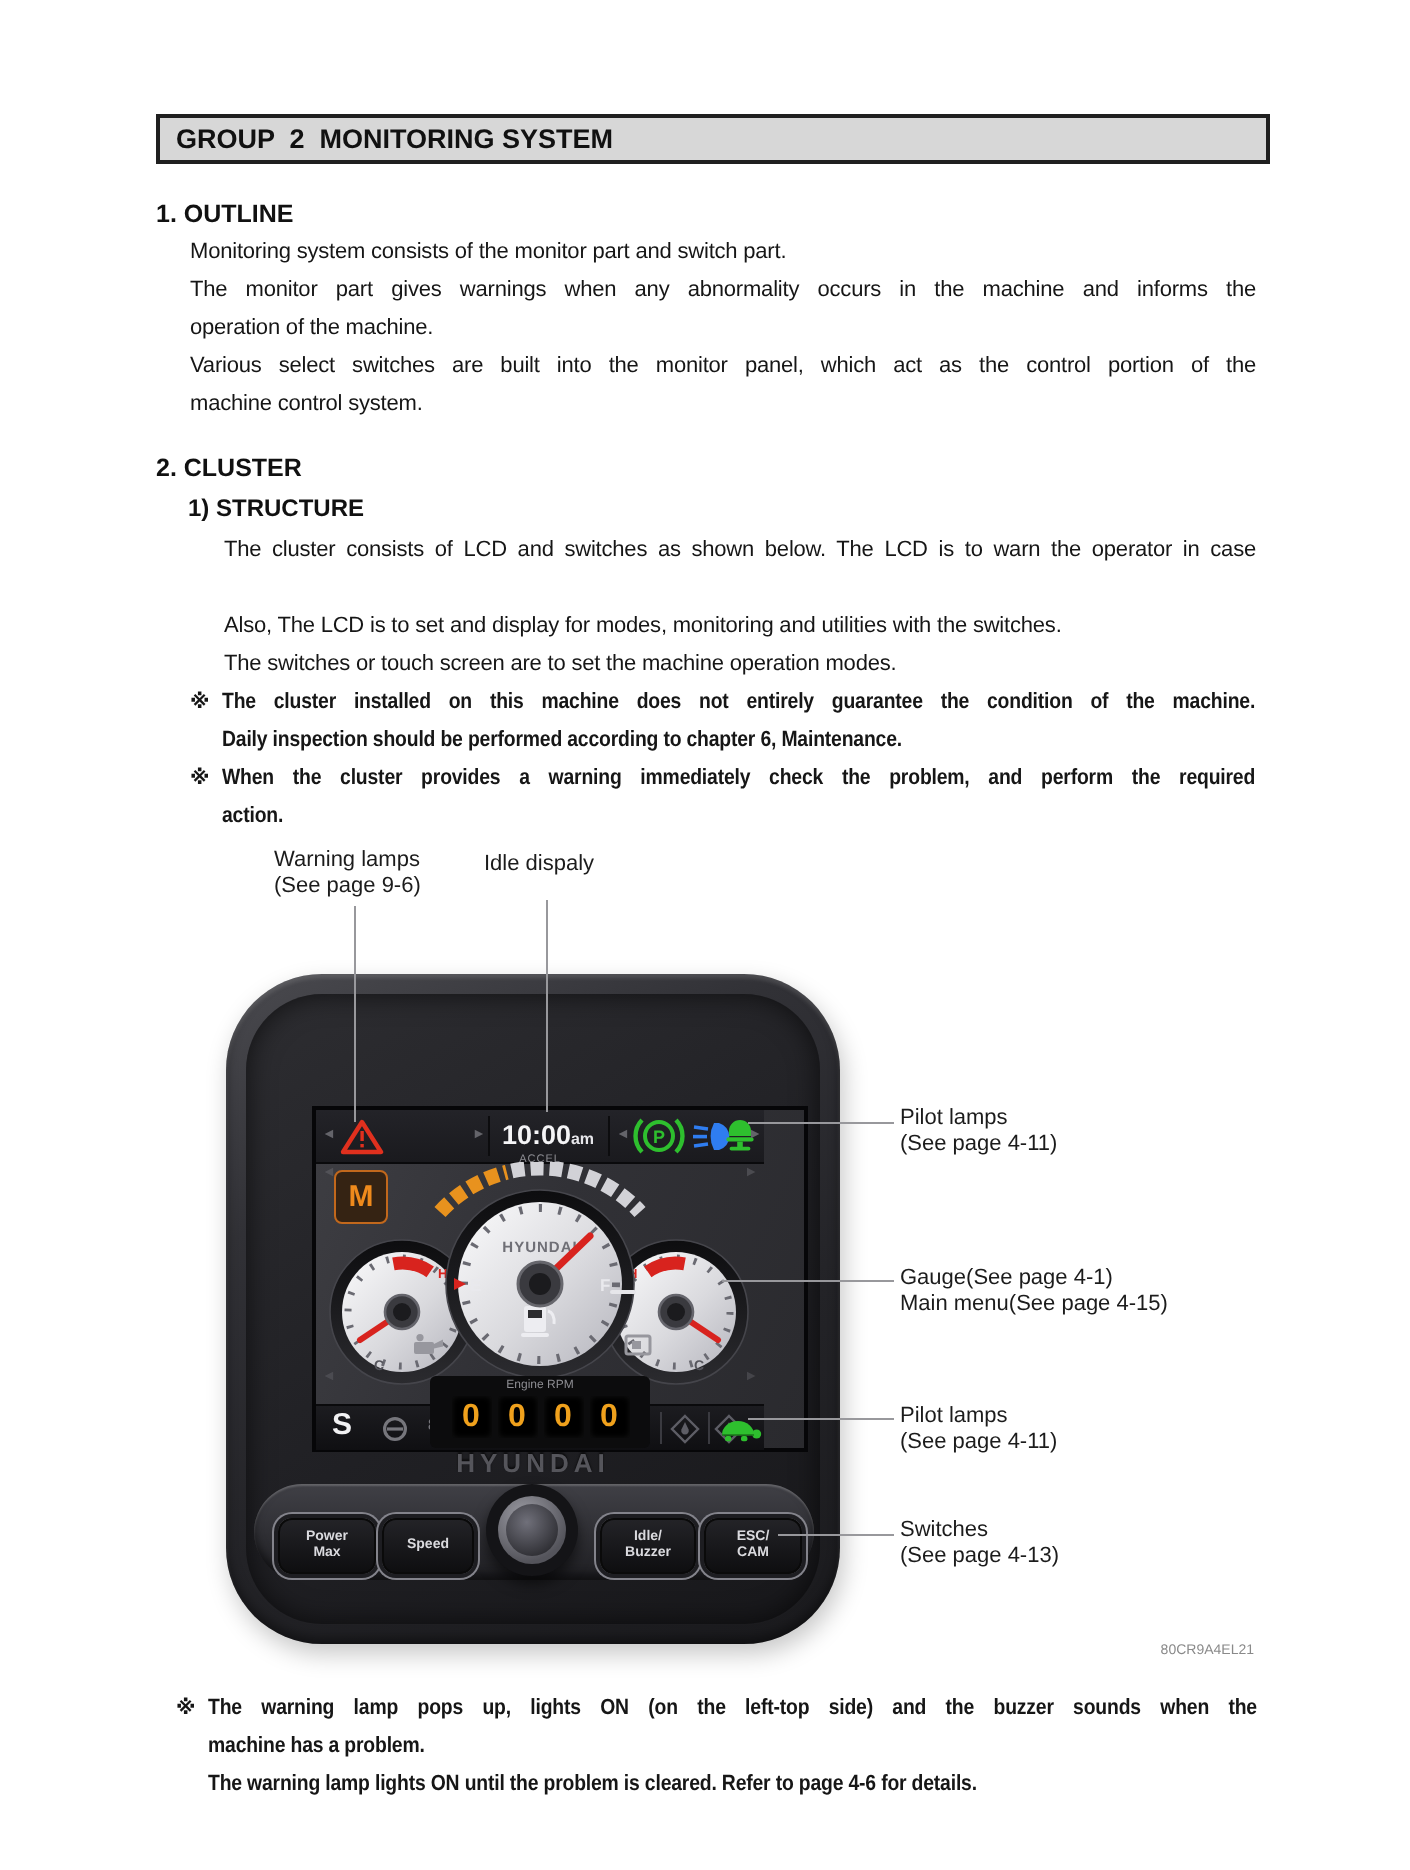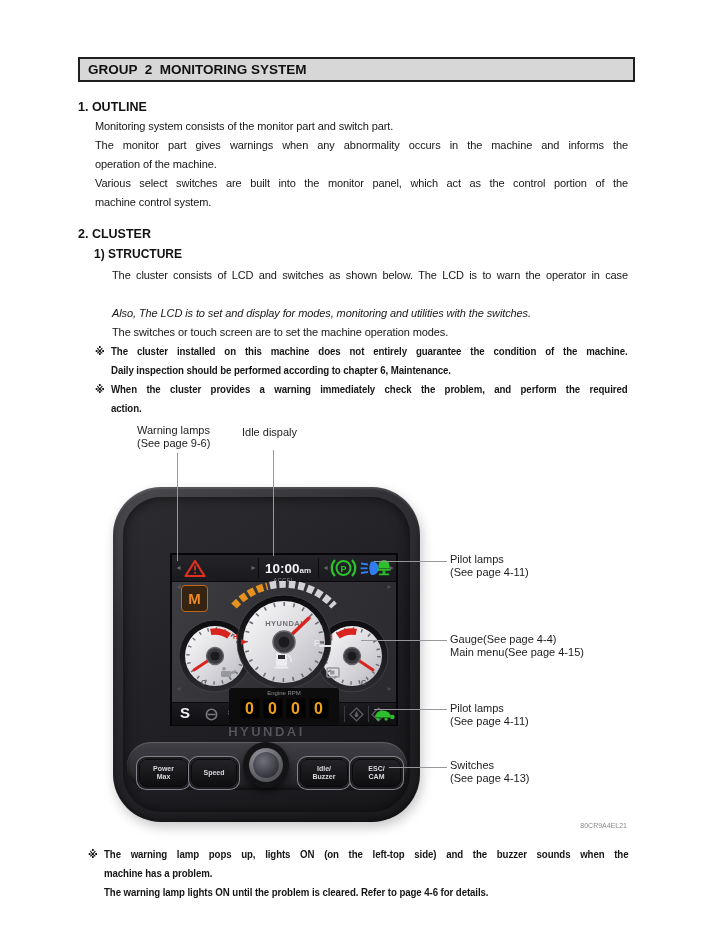--- a/index.html
+++ b/index.html
@@ -22,22 +22,22 @@
   
   .vline{width:1px;background:#98989c;z-index:12;}
   .hline{height:1px;background:#98989c;z-index:12;}
   
   .device{left:113px;top:487px;width:307px;height:335px;border-radius:48px;
           background:linear-gradient(155deg,#4a4a4f 0%,#313136 28%,#232327 62%,#1a1a1d 100%);
           box-shadow:inset 0 2px 2px rgba(255,255,255,.14), inset 0 -3px 6px rgba(0,0,0,.45), 2px 5px 12px rgba(0,0,0,.22);}
   .face{left:10px;top:10px;right:10px;bottom:10px;border-radius:38px;
         background:linear-gradient(150deg,#2d2d31 0%,#202024 55%,#18181b 100%);
         box-shadow:inset 0 0 14px rgba(0,0,0,.65);}
-  .screen{left:57px;top:66px;width:224px;height:169px;border:2px solid #060608;
-          background:linear-gradient(115deg,#3e3e43 0%,#313136 45%,#2a2a2e 100%);}
+  .screen{left:43px;top:66px;width:224px;height:169px;border:2px solid #060608;
+          background:linear-gradient(115deg,#3e3e43 0%,#313136 45%,#2a2a2e 100%);padding-left:20px;}
   .sbar{left:0;top:0;width:224px;height:26px;background:linear-gradient(#232328,#1a1a1e);
         border-bottom:1px solid #0a0a0c;}
   .navarr{font-size:7px;color:#64646a;line-height:10px;}
   .sep{width:1px;background:#0c0c0e;}
   .timebox{left:87px;top:0;width:58px;height:26px;text-align:center;line-height:26px;white-space:nowrap;}
   .time{font-weight:bold;font-size:13.5px;color:#f4f4f6;}
   .ampm{font-weight:bold;font-size:8px;color:#e6e6ea;}
   .main{left:0;top:26px;width:224px;height:121px;}
   .mbadge{left:9px;top:4px;width:25px;height:25px;border:1.5px solid #c2681c;border-radius:4px;
           background:#352313;color:#ef8a1c;font-weight:bold;font-size:15px;text-align:center;line-height:25px;}
@@ -92,21 +92,21 @@
   <div class="abs h1" style="left:78px;top:100px;">1. OUTLINE</div>
   <div class="abs bline last" style="left:95px;top:117px;">Monitoring system consists of the monitor part and switch part.</div>
   <div class="abs bline just" style="left:95px;top:136px;width:533px;">The monitor part gives warnings when any abnormality occurs in the machine and informs the</div>
   <div class="abs bline last" style="left:95px;top:155px;">operation of the machine.</div>
   <div class="abs bline just" style="left:95px;top:174px;width:533px;">Various select switches are built into the monitor panel, which act as the control portion of the</div>
   <div class="abs bline last" style="left:95px;top:193px;">machine control system.</div>
 
   <div class="abs h1" style="left:78px;top:227px;">2. CLUSTER</div>
   <div class="abs h2" style="left:94px;top:247px;">1) STRUCTURE</div>
   <div class="abs bline just" style="left:112px;top:266px;width:516px;">The cluster consists of LCD and switches as shown below. The LCD is to warn the operator in case</div>
-  <div class="abs bline last" style="left:112px;top:304px;font-style:italic;">Also, The LCD is to set and display for modes, monitoring and utilities with the switches.</div>
+  <div class="abs bline last" style="left:112px;top:304px;">Also, The LCD is to set and display for modes, monitoring and utilities with the switches.</div>
   <div class="abs bline last" style="left:112px;top:323px;">The switches or touch screen are to set the machine operation modes.</div>
 
   <div class="abs marker" style="left:95px;top:342px;">※</div>
   <div class="abs cond" style="left:111px;top:342px;width:587px;">
     <div class="bline bold just" style="width:100%;">The cluster installed on this machine does not entirely guarantee the condition of the machine.</div>
     <div class="bline bold last">Daily inspection should be performed according to chapter 6, Maintenance.</div>
   </div>
   <div class="abs marker" style="left:95px;top:380px;">※</div>
   <div class="abs cond" style="left:111px;top:380px;width:587px;">
     <div class="bline bold just" style="width:100%;">When the cluster provides a warning immediately check the problem, and perform the required</div>
@@ -119,21 +119,21 @@
     <div class="abs lbl" style="left:137px;top:437px;">(See page 9-6)</div>
     <div class="abs lbl" style="left:242px;top:426px;">Idle dispaly</div>
     <div class="abs vline" style="left:177px;top:453px;height:108px;"></div>
     <div class="abs vline" style="left:273px;top:450px;height:106px;"></div>
 
     <div class="abs hline" style="left:374px;top:561px;width:73px;"></div>
     <div class="abs lbl" style="left:450px;top:553px;">Pilot lamps</div>
     <div class="abs lbl" style="left:450px;top:566px;">(See page 4-11)</div>
 
     <div class="abs hline" style="left:361px;top:640px;width:86px;"></div>
-    <div class="abs lbl" style="left:450px;top:633px;">Gauge(See page 4-4)</div>
+    <div class="abs lbl" style="left:450px;top:633px;">Gauge(See page 4-1)</div>
     <div class="abs lbl" style="left:450px;top:646px;">Main menu(See page 4-15)</div>
 
     <div class="abs hline" style="left:374px;top:709px;width:73px;"></div>
     <div class="abs lbl" style="left:450px;top:702px;">Pilot lamps</div>
     <div class="abs lbl" style="left:450px;top:715px;">(See page 4-11)</div>
 
     <div class="abs hline" style="left:389px;top:767px;width:58px;"></div>
     <div class="abs lbl" style="left:450px;top:759px;">Switches</div>
     <div class="abs lbl" style="left:450px;top:772px;">(See page 4-13)</div>
 

